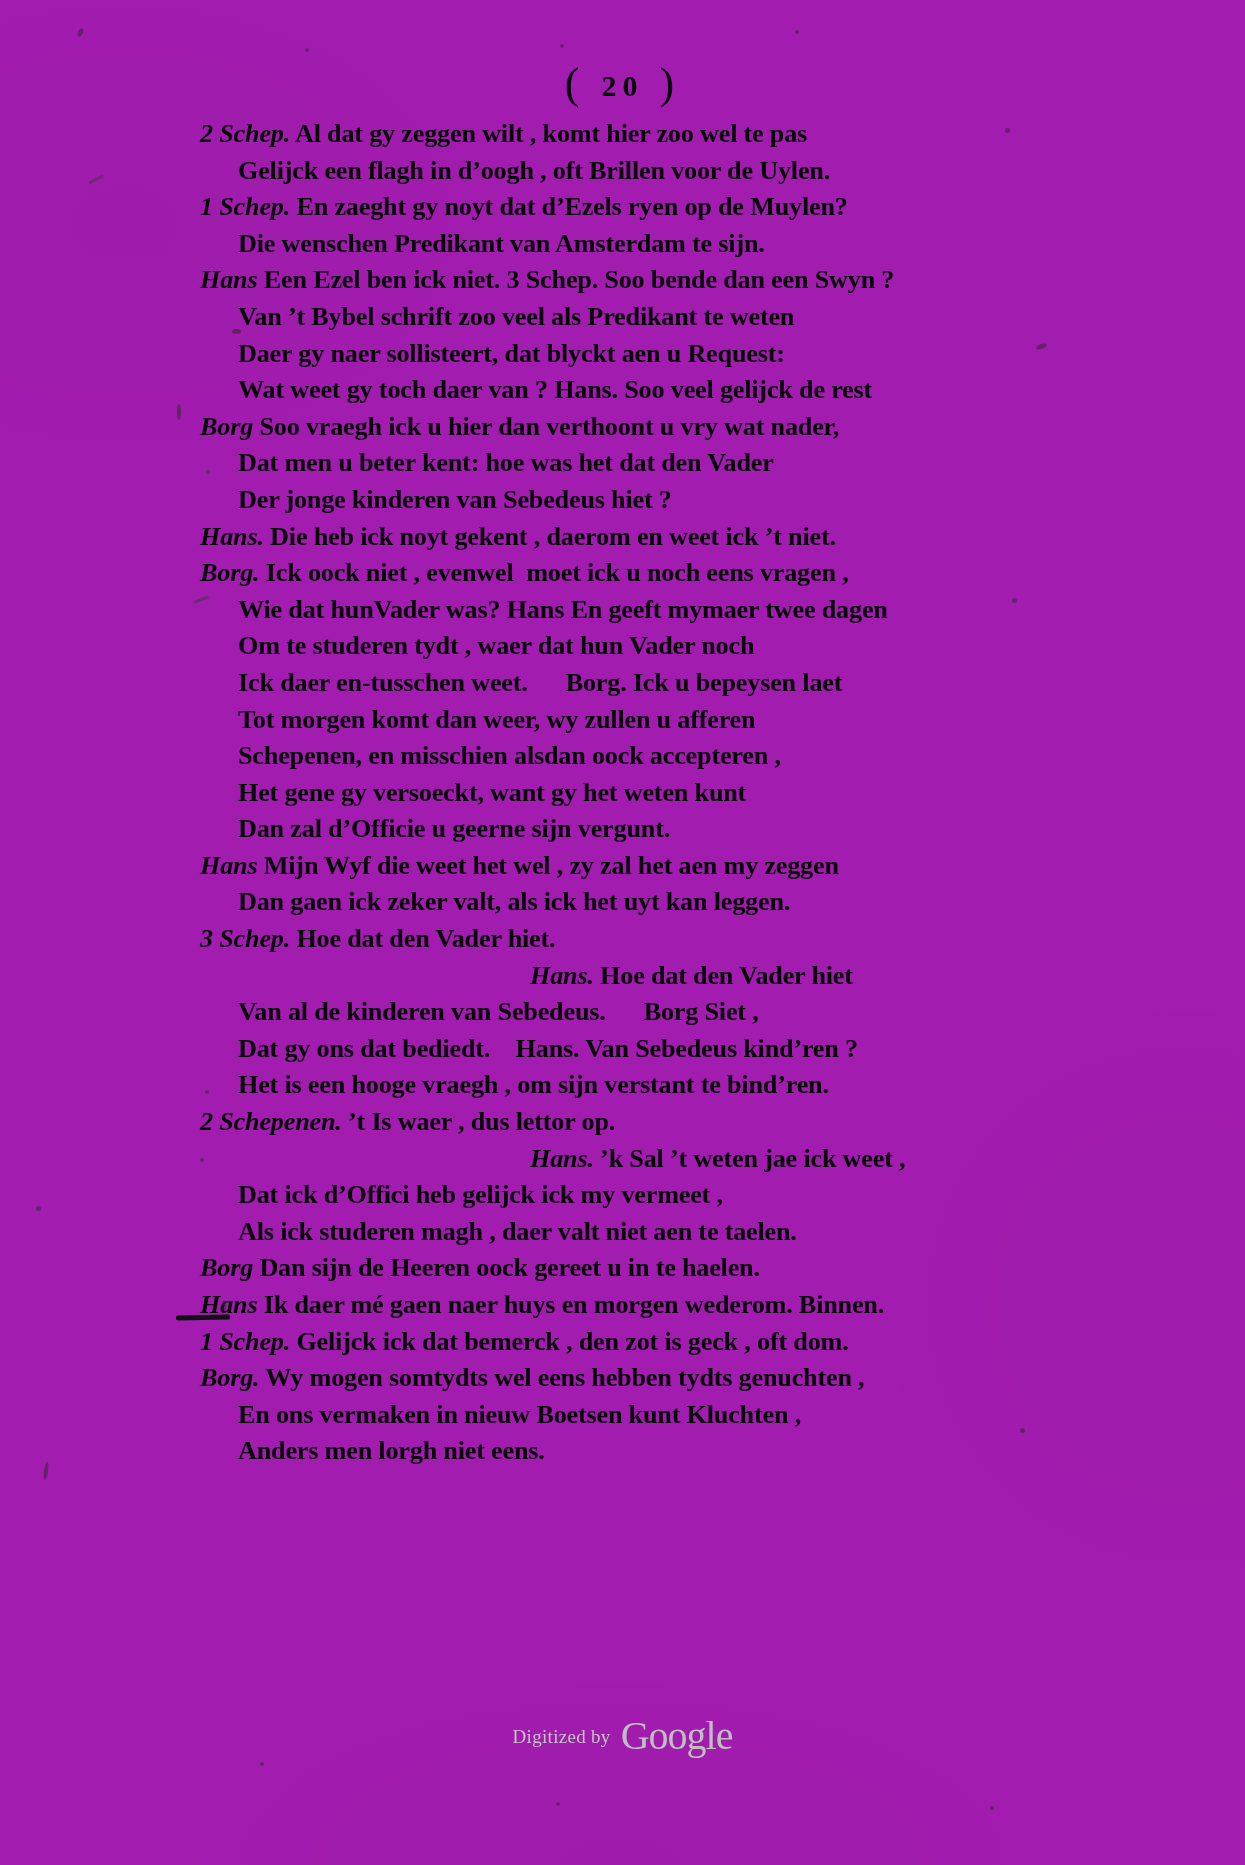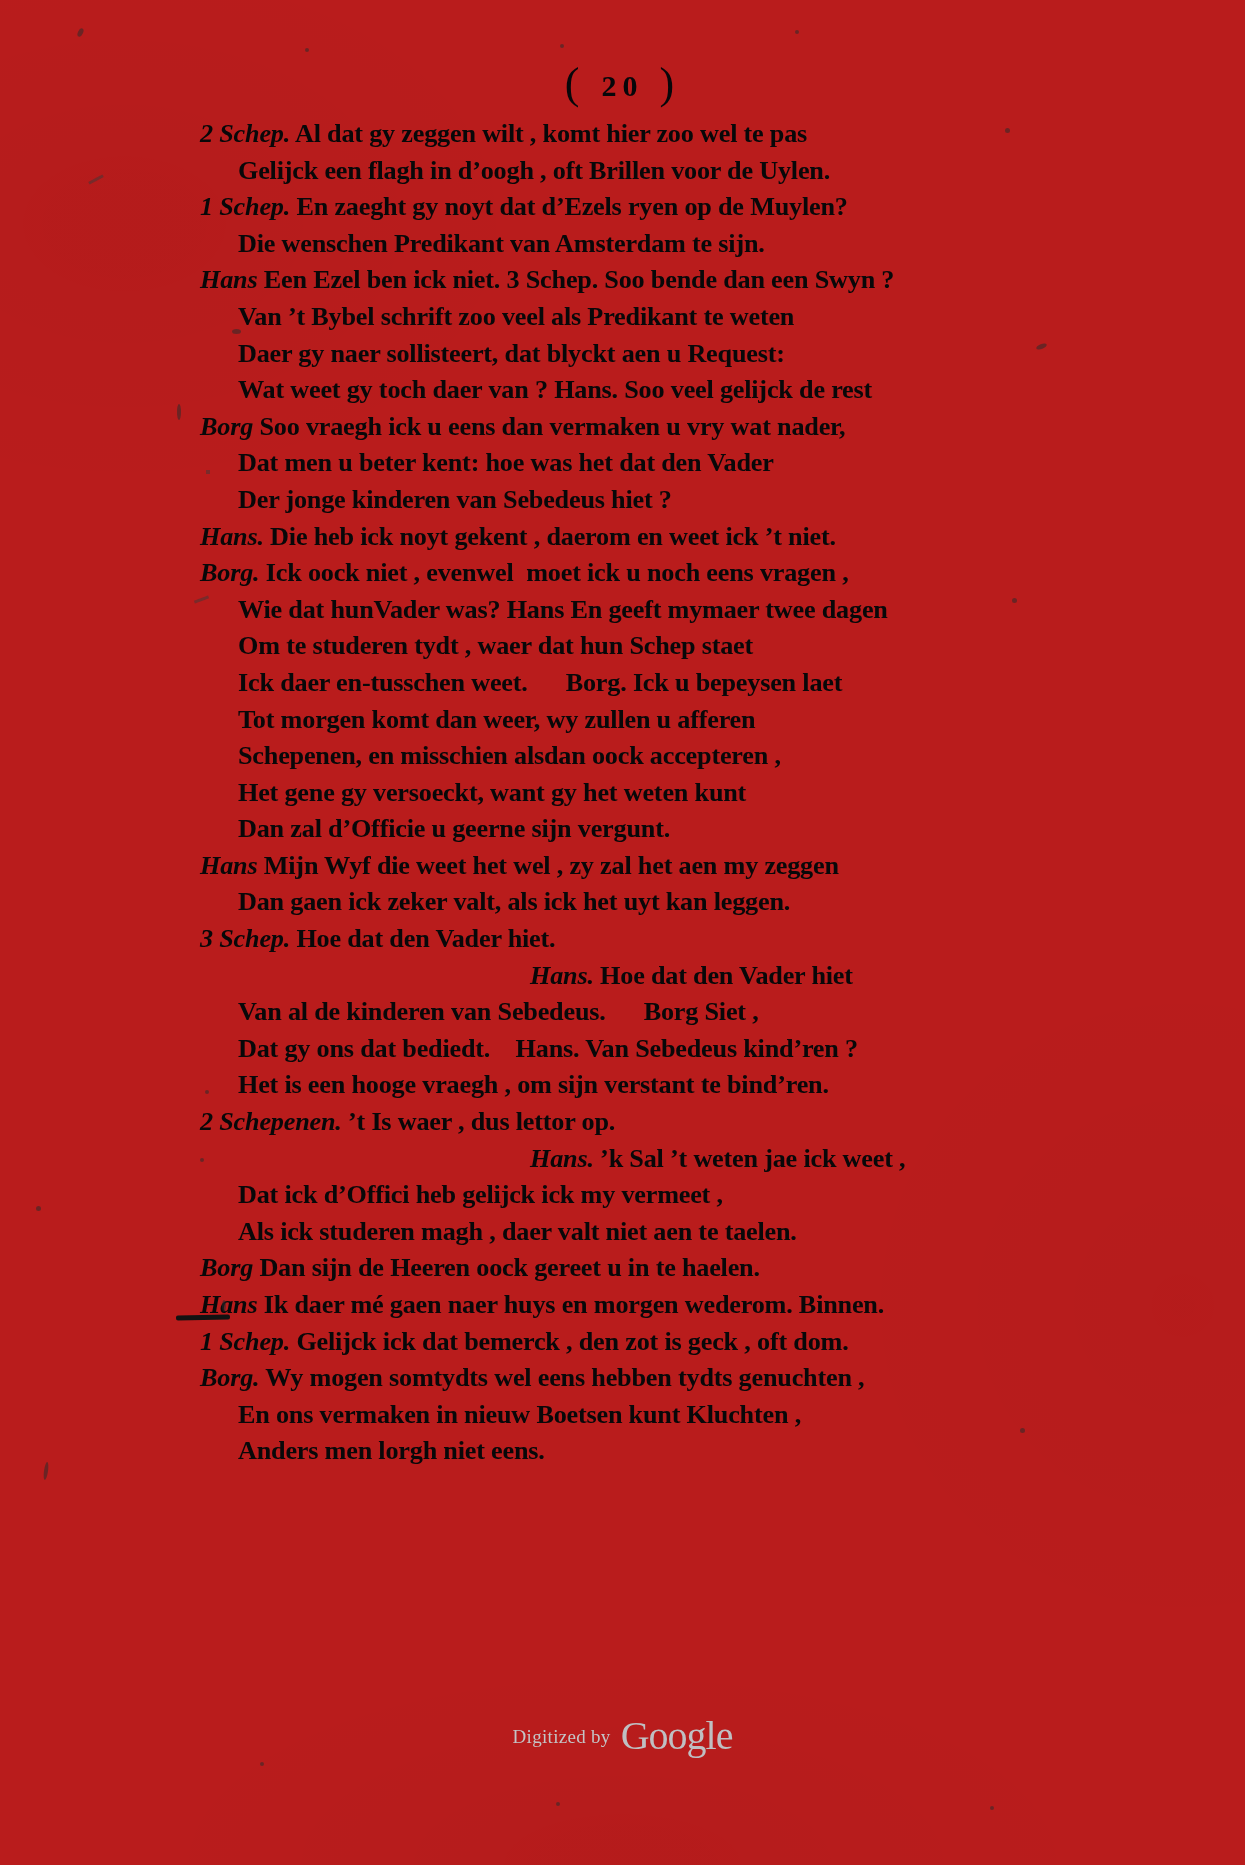--- a/index.html
+++ b/index.html
@@ -8,21 +8,21 @@
     padding: 0;
     background: #ffffff;
   }
   body {
     font-family: "Liberation Serif", "DejaVu Serif", serif;
   }
   .page {
     position: relative;
     width: 1245px;
     height: 1865px;
-    background: #b91c1c;
+    background: #a21caf;
     overflow: hidden;
   }
   
   .page-grain {
     position: absolute;
     inset: 0;
     pointer-events: none;
     background:
       radial-gradient(ellipse 600px 400px at 10% 12%, rgba(0,0,0,0.022), rgba(0,0,0,0) 70%),
       radial-gradient(ellipse 500px 500px at 95% 70%, rgba(0,0,0,0.02), rgba(0,0,0,0) 70%),
@@ -143,27 +143,27 @@
 
   <div class="lines" id="lines-container">
       <div class="line ind-0"><span class="spk">2 Schep.</span><span> Al dat gy zeggen wilt , komt hier zoo wel te pas</span></div>
       <div class="line ind-1"><span>Gelijck een flagh in d’oogh , oft Brillen voor de Uylen.</span></div>
       <div class="line ind-0"><span class="spk">1 Schep.</span><span> En zaeght gy noyt dat d’Ezels ryen op de Muylen?</span></div>
       <div class="line ind-1"><span>Die wenschen Predikant van Amsterdam te sijn.</span></div>
       <div class="line ind-0"><span class="spk">Hans</span><span> Een Ezel ben ick niet. 3 Schep. Soo bende dan een Swyn ?</span></div>
       <div class="line ind-1"><span>Van ’t Bybel schrift zoo veel als Predikant te weten</span></div>
       <div class="line ind-1"><span>Daer gy naer sollisteert, dat blyckt aen u Request:</span></div>
       <div class="line ind-1"><span>Wat weet gy toch daer van ? Hans. Soo veel gelijck de rest</span></div>
-      <div class="line ind-0"><span class="spk">Borg</span><span> Soo vraegh ick u eens dan vermaken u vry wat nader,</span></div>
+      <div class="line ind-0"><span class="spk">Borg</span><span> Soo vraegh ick u hier dan verthoont u vry wat nader,</span></div>
       <div class="line ind-1"><span>Dat men u beter kent: hoe was het dat den Vader</span></div>
       <div class="line ind-1"><span>Der jonge kinderen van Sebedeus hiet ?</span></div>
       <div class="line ind-0"><span class="spk">Hans.</span><span> Die heb ick noyt gekent , daerom en weet ick ’t niet.</span></div>
       <div class="line ind-0"><span class="spk">Borg.</span><span> Ick oock niet , evenwel  moet ick u noch eens vragen ,</span></div>
       <div class="line ind-1"><span>Wie dat hunVader was? Hans En geeft mymaer twee dagen</span></div>
-      <div class="line ind-1"><span>Om te studeren tydt , waer dat hun Schep staet</span></div>
+      <div class="line ind-1"><span>Om te studeren tydt , waer dat hun Vader noch</span></div>
       <div class="line ind-1"><span>Ick daer en-tusschen weet.      Borg. Ick u bepeysen laet</span></div>
       <div class="line ind-1"><span>Tot morgen komt dan weer, wy zullen u afferen</span></div>
       <div class="line ind-1"><span>Schepenen, en misschien alsdan oock accepteren ,</span></div>
       <div class="line ind-1"><span>Het gene gy versoeckt, want gy het weten kunt</span></div>
       <div class="line ind-1"><span>Dan zal d’Officie u geerne sijn vergunt.</span></div>
       <div class="line ind-0"><span class="spk">Hans</span><span> Mijn Wyf die weet het wel , zy zal het aen my zeggen</span></div>
       <div class="line ind-1"><span>Dan gaen ick zeker valt, als ick het uyt kan leggen.</span></div>
       <div class="line ind-0"><span class="spk">3 Schep.</span><span> Hoe dat den Vader hiet.</span></div>
       <div class="line ind-far"><span class="spk">Hans.</span><span> Hoe dat den Vader hiet</span></div>
       <div class="line ind-1"><span>Van al de kinderen van Sebedeus.      Borg Siet ,</span></div>

